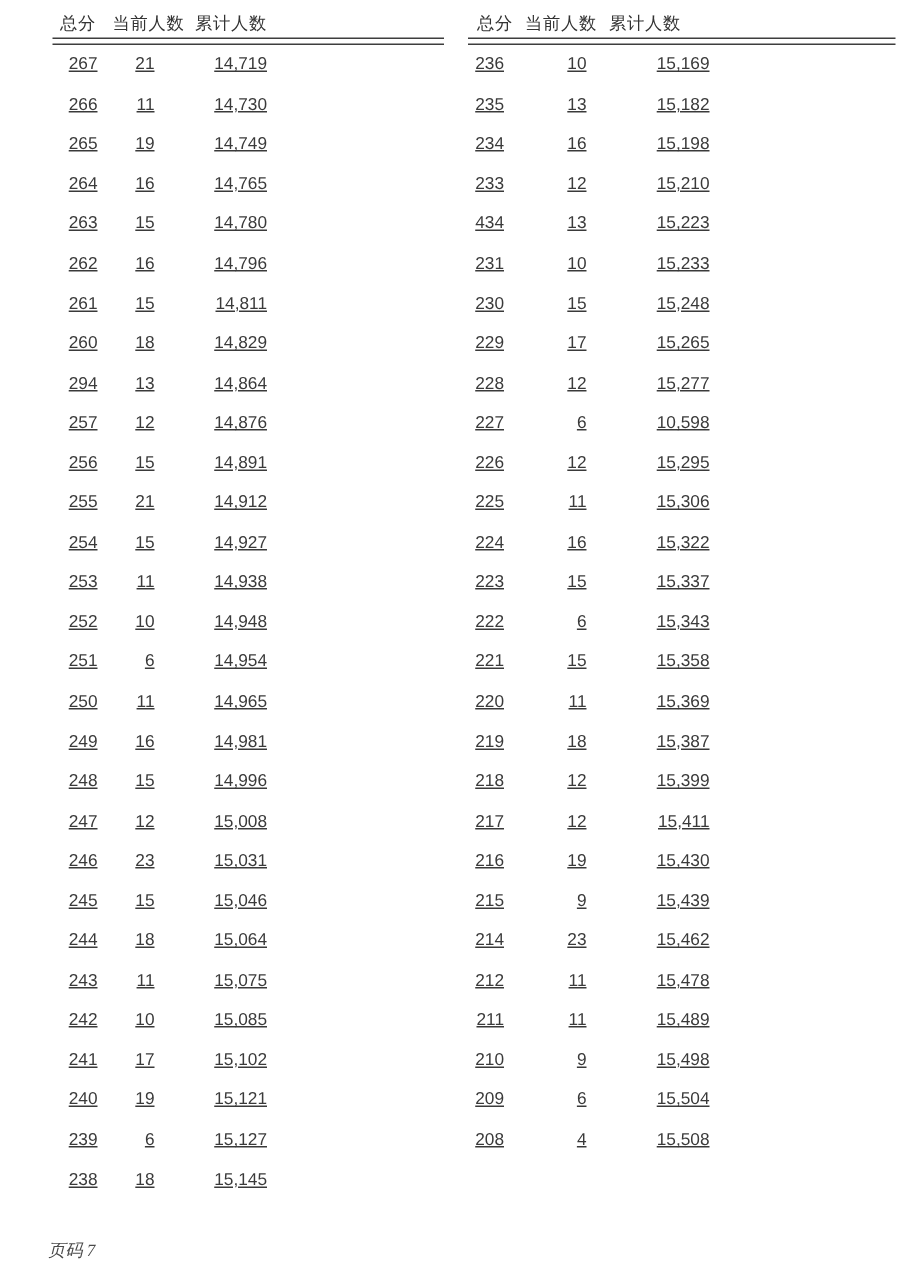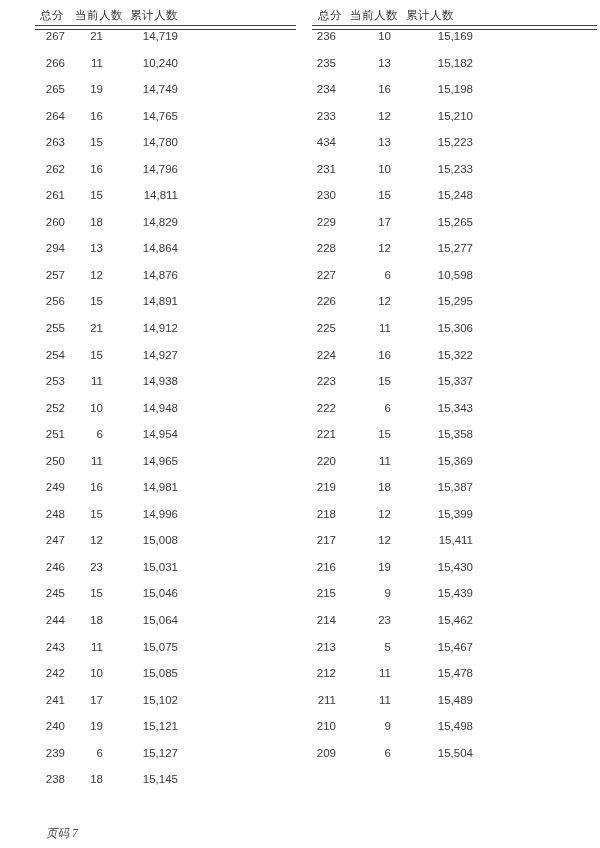--- a/index.html
+++ b/index.html
@@ -18,28 +18,28 @@
   .t1 .h1 { left:5px; }  .t1 .h2 { left:40px; } .t1 .h3 { left:95px; }
   .t2 .h1 { left:6px; }  .t2 .h2 { left:38px; } .t2 .h3 { left:94px; }
 
   .rule {
     height:3px;
     border-top:1.5px solid #3d3d3d;
     border-bottom:1.5px solid #3d3d3d;
   }
 
   .tbody { margin-top:0; }
-  .row { display:flex; height:26.55px; align-items:flex-start; font-size:11.5px; }
+  .row { display:flex; height:26.55px; align-items:center; font-size:11.5px;text-decoration:underline; }
   .row span { display:block; white-space:nowrap; }
   .c1,.c2,.c3 { text-align:right; }
   .t1 .c1 { width:30px; } .t1 .c2 { width:38px; } .t1 .c3 { width:75px; }
   .t2 .c1 { width:24px; } .t2 .c2 { width:55px; } .t2 .c3 { width:82px; }
 
   .footer {
-    position:absolute; left:46px; top:826px;
+    position:absolute; left:32px; top:826px;
     font-family:Liberation Serif, serif;
     font-style:italic; font-size:11.5px; color:#4a4a4a;
   }
 </style>
 </head>
 <body>
 
 <div class="page">
 
   <div class="score-table t1">
@@ -51,21 +51,21 @@
     <div class="rule"></div>
     <div class="tbody">
         <div class="row">
           <span class="c1">267</span>
           <span class="c2">21</span>
           <span class="c3">14,719</span>
         </div>
         <div class="row">
           <span class="c1">266</span>
           <span class="c2">11</span>
-          <span class="c3">10,240</span>
+          <span class="c3">14,730</span>
         </div>
         <div class="row">
           <span class="c1">265</span>
           <span class="c2">19</span>
           <span class="c3">14,749</span>
         </div>
         <div class="row">
           <span class="c1">264</span>
           <span class="c2">16</span>
           <span class="c3">14,765</span>
@@ -315,42 +315,42 @@
           <span class="c1">215</span>
           <span class="c2">9</span>
           <span class="c3">15,439</span>
         </div>
         <div class="row">
           <span class="c1">214</span>
           <span class="c2">23</span>
           <span class="c3">15,462</span>
         </div>
         <div class="row">
-          <span class="c1">213</span>
-          <span class="c2">5</span>
-          <span class="c3">15,467</span>
-        </div>
-        <div class="row">
           <span class="c1">212</span>
           <span class="c2">11</span>
           <span class="c3">15,478</span>
         </div>
         <div class="row">
           <span class="c1">211</span>
           <span class="c2">11</span>
           <span class="c3">15,489</span>
         </div>
         <div class="row">
           <span class="c1">210</span>
           <span class="c2">9</span>
           <span class="c3">15,498</span>
         </div>
         <div class="row">
           <span class="c1">209</span>
           <span class="c2">6</span>
           <span class="c3">15,504</span>
         </div>
+        <div class="row">
+          <span class="c1">208</span>
+          <span class="c2">4</span>
+          <span class="c3">15,508</span>
+        </div>
       </div>
   </div>
 
   <div class="footer">页码 7</div>
 
 </div>
 
 </body></html>

